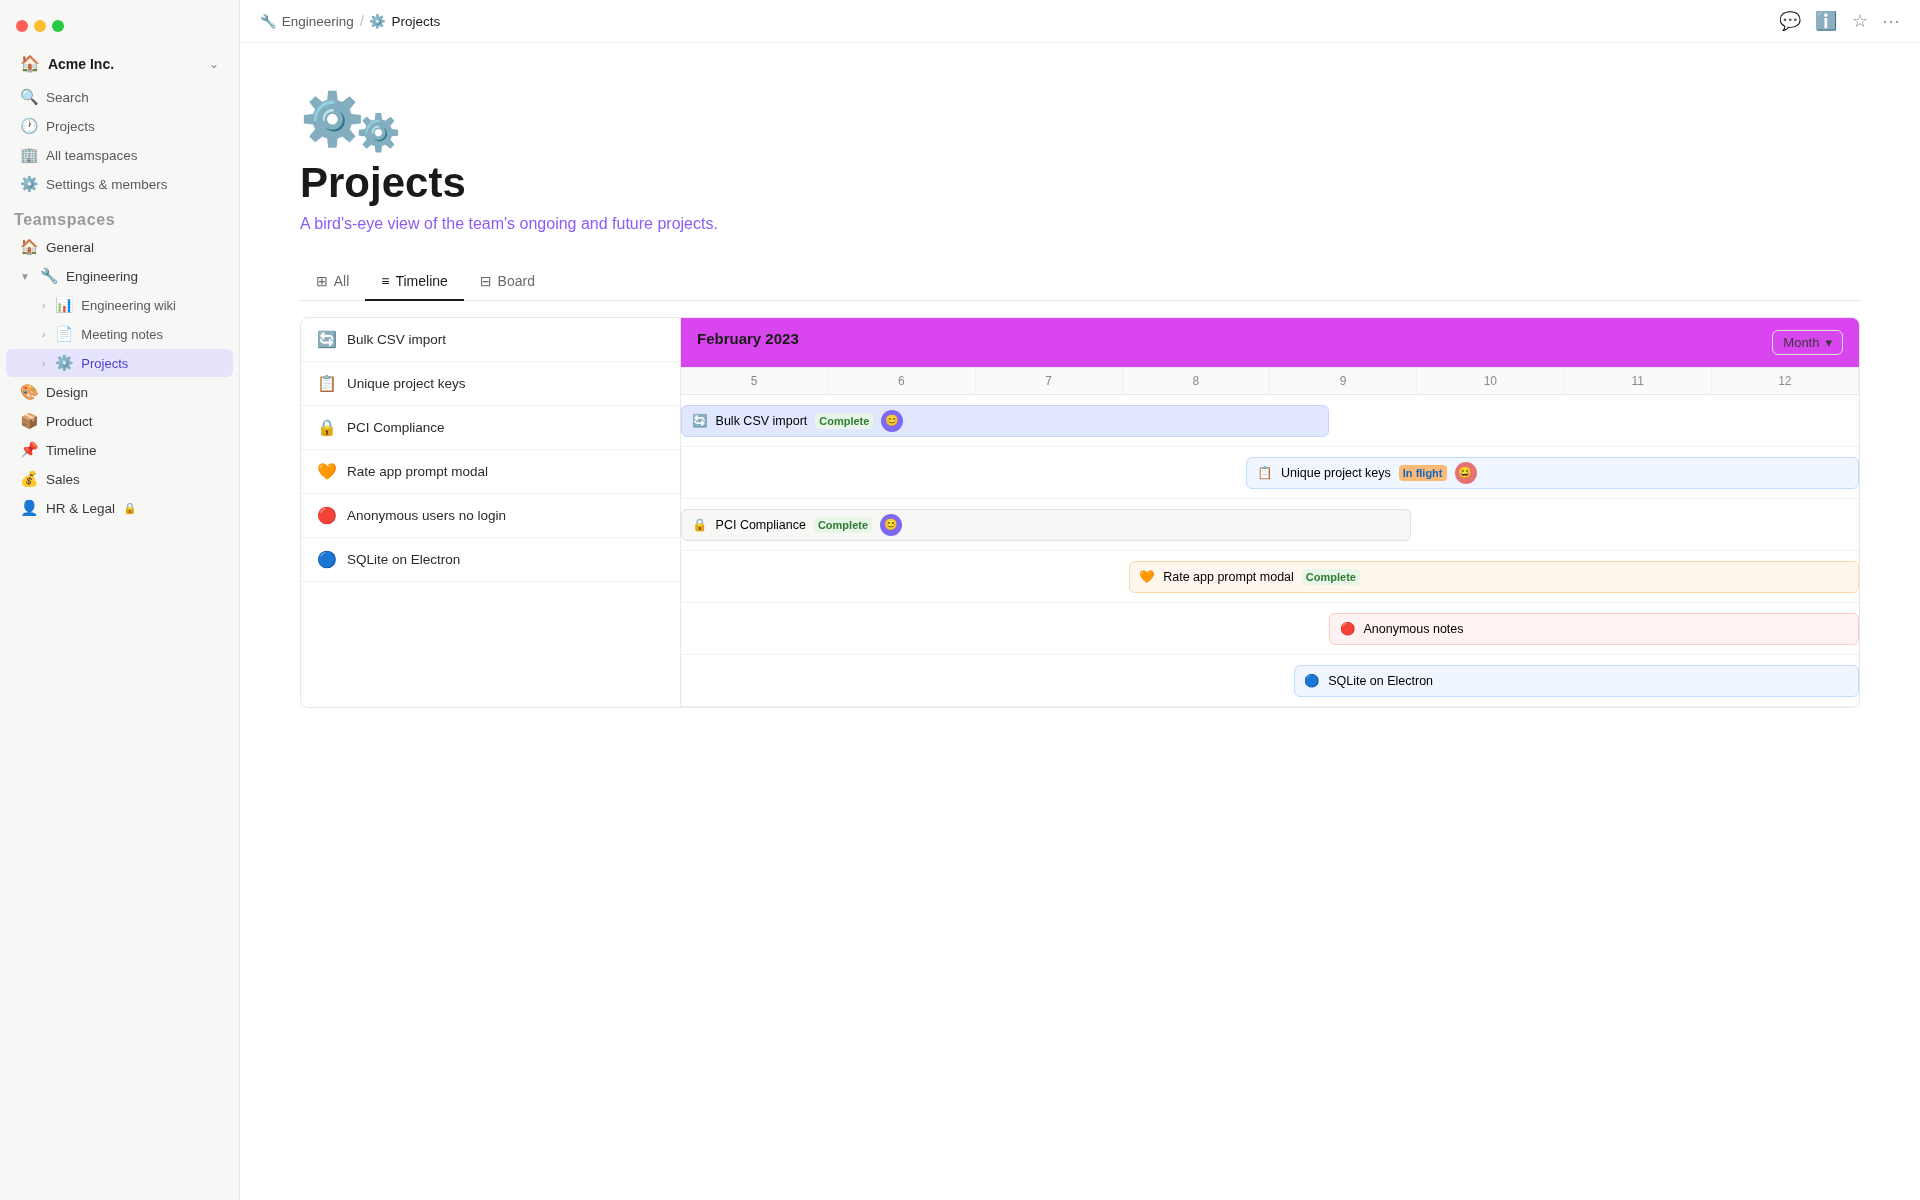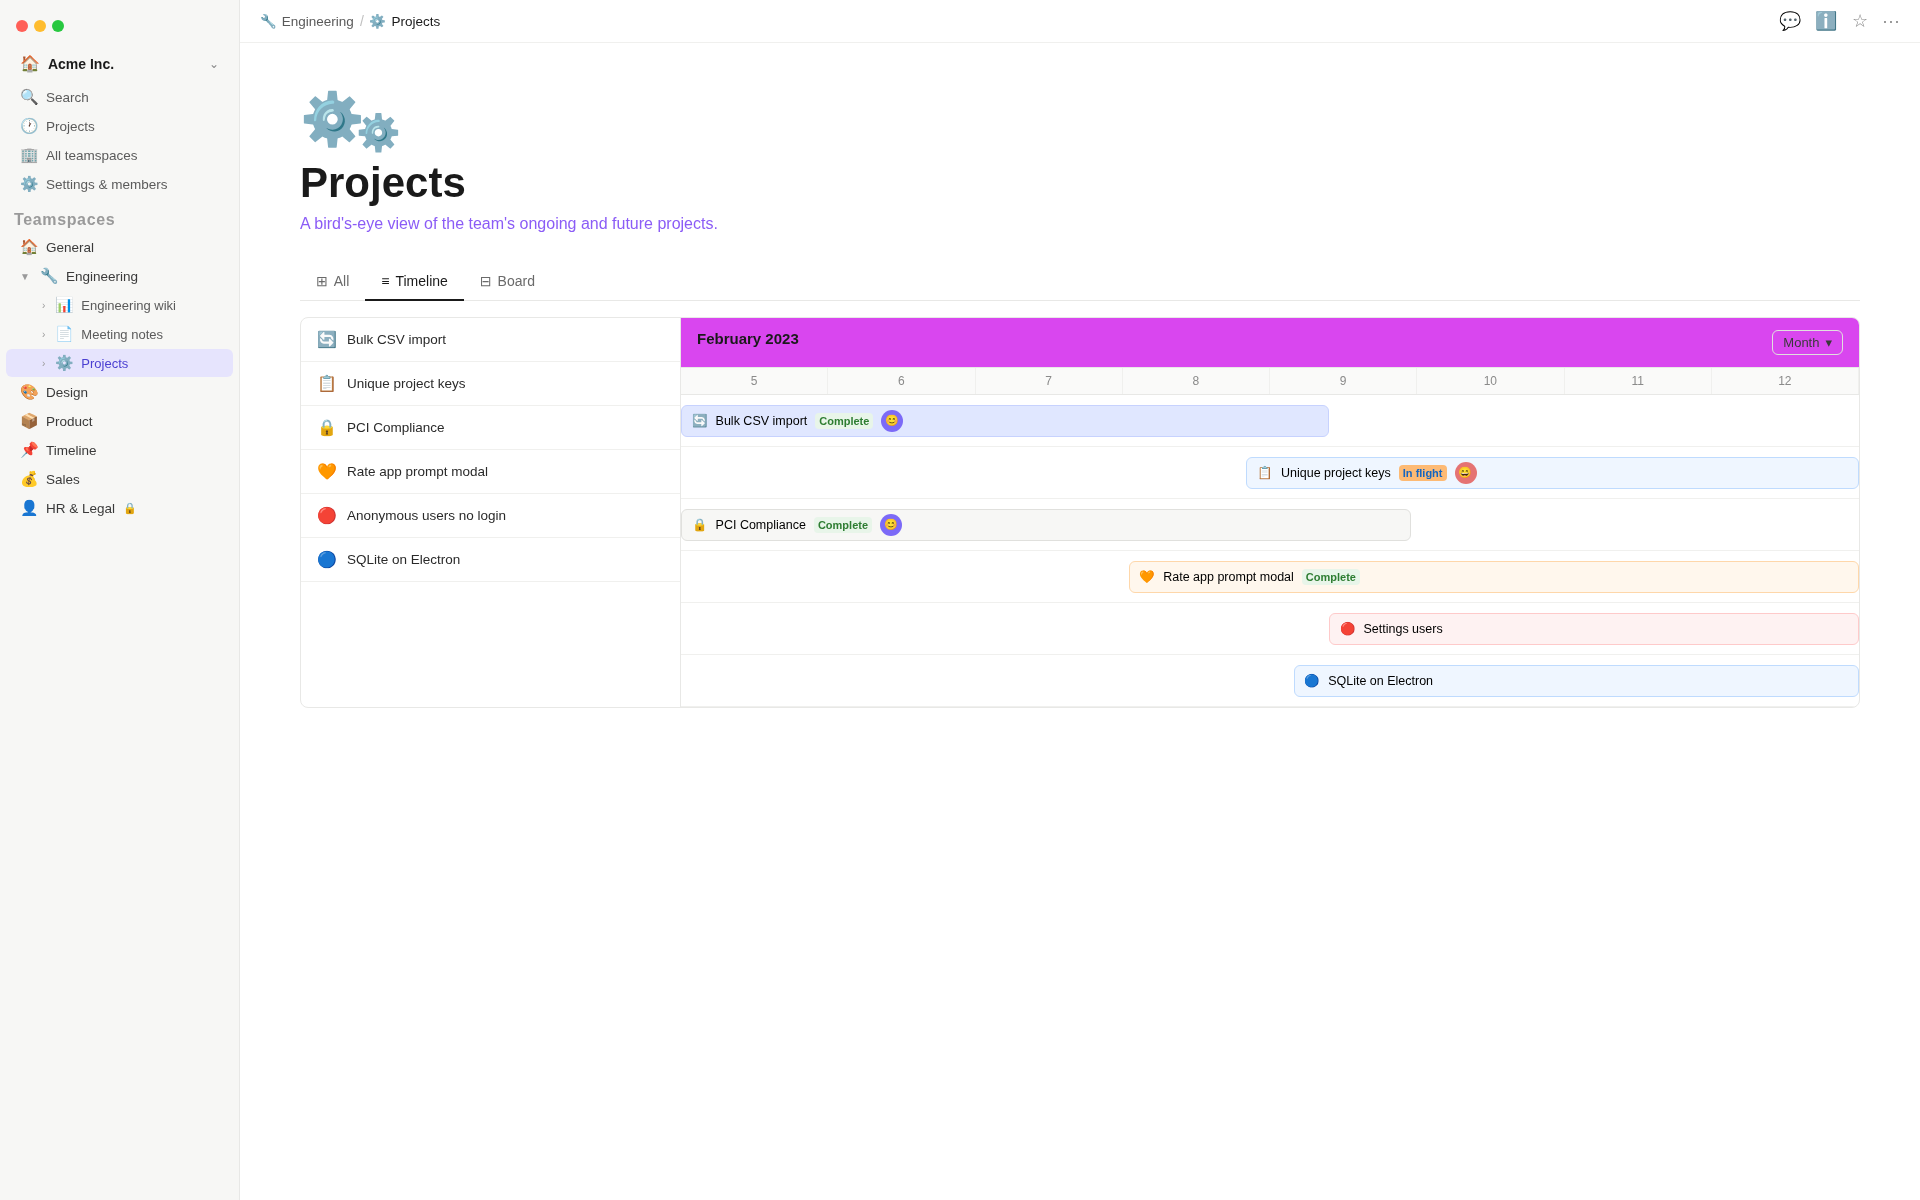--- a/index.html
+++ b/index.html
@@ -512,21 +512,21 @@
                 <span style="font-weight:500;">Rate app prompt modal</span>
                 <span class="status-badge status-complete">Complete</span>
               </div>
             </div>
           </div>
 
           <div class="timeline-bar-row">
             <div class="bar-track" style="position:relative; width:100%; height:36px; margin: 8px 0;">
               <div style="position:absolute; left:55%; top:2px; height:32px; width:45%; background:#fef2f2; border:1px solid #fecaca; border-radius:6px; display:flex; align-items:center; gap:8px; padding:0 10px; font-size:12.5px; overflow:hidden;">
                 <span>🔴</span>
-                <span style="font-weight:500;">Settings users</span>
+                <span style="font-weight:500;">Anonymous notes</span>
               </div>
             </div>
           </div>
 
           <div class="timeline-bar-row">
             <div class="bar-track" style="position:relative; width:100%; height:36px; margin: 8px 0;">
               <div style="position:absolute; left:52%; top:2px; height:32px; width:48%; background:#eff6ff; border:1px solid #bfdbfe; border-radius:6px; display:flex; align-items:center; gap:8px; padding:0 10px; font-size:12.5px; overflow:hidden;">
                 <span>🔵</span>
                 <span style="font-weight:500;">SQLite on Electron</span>
               </div>

